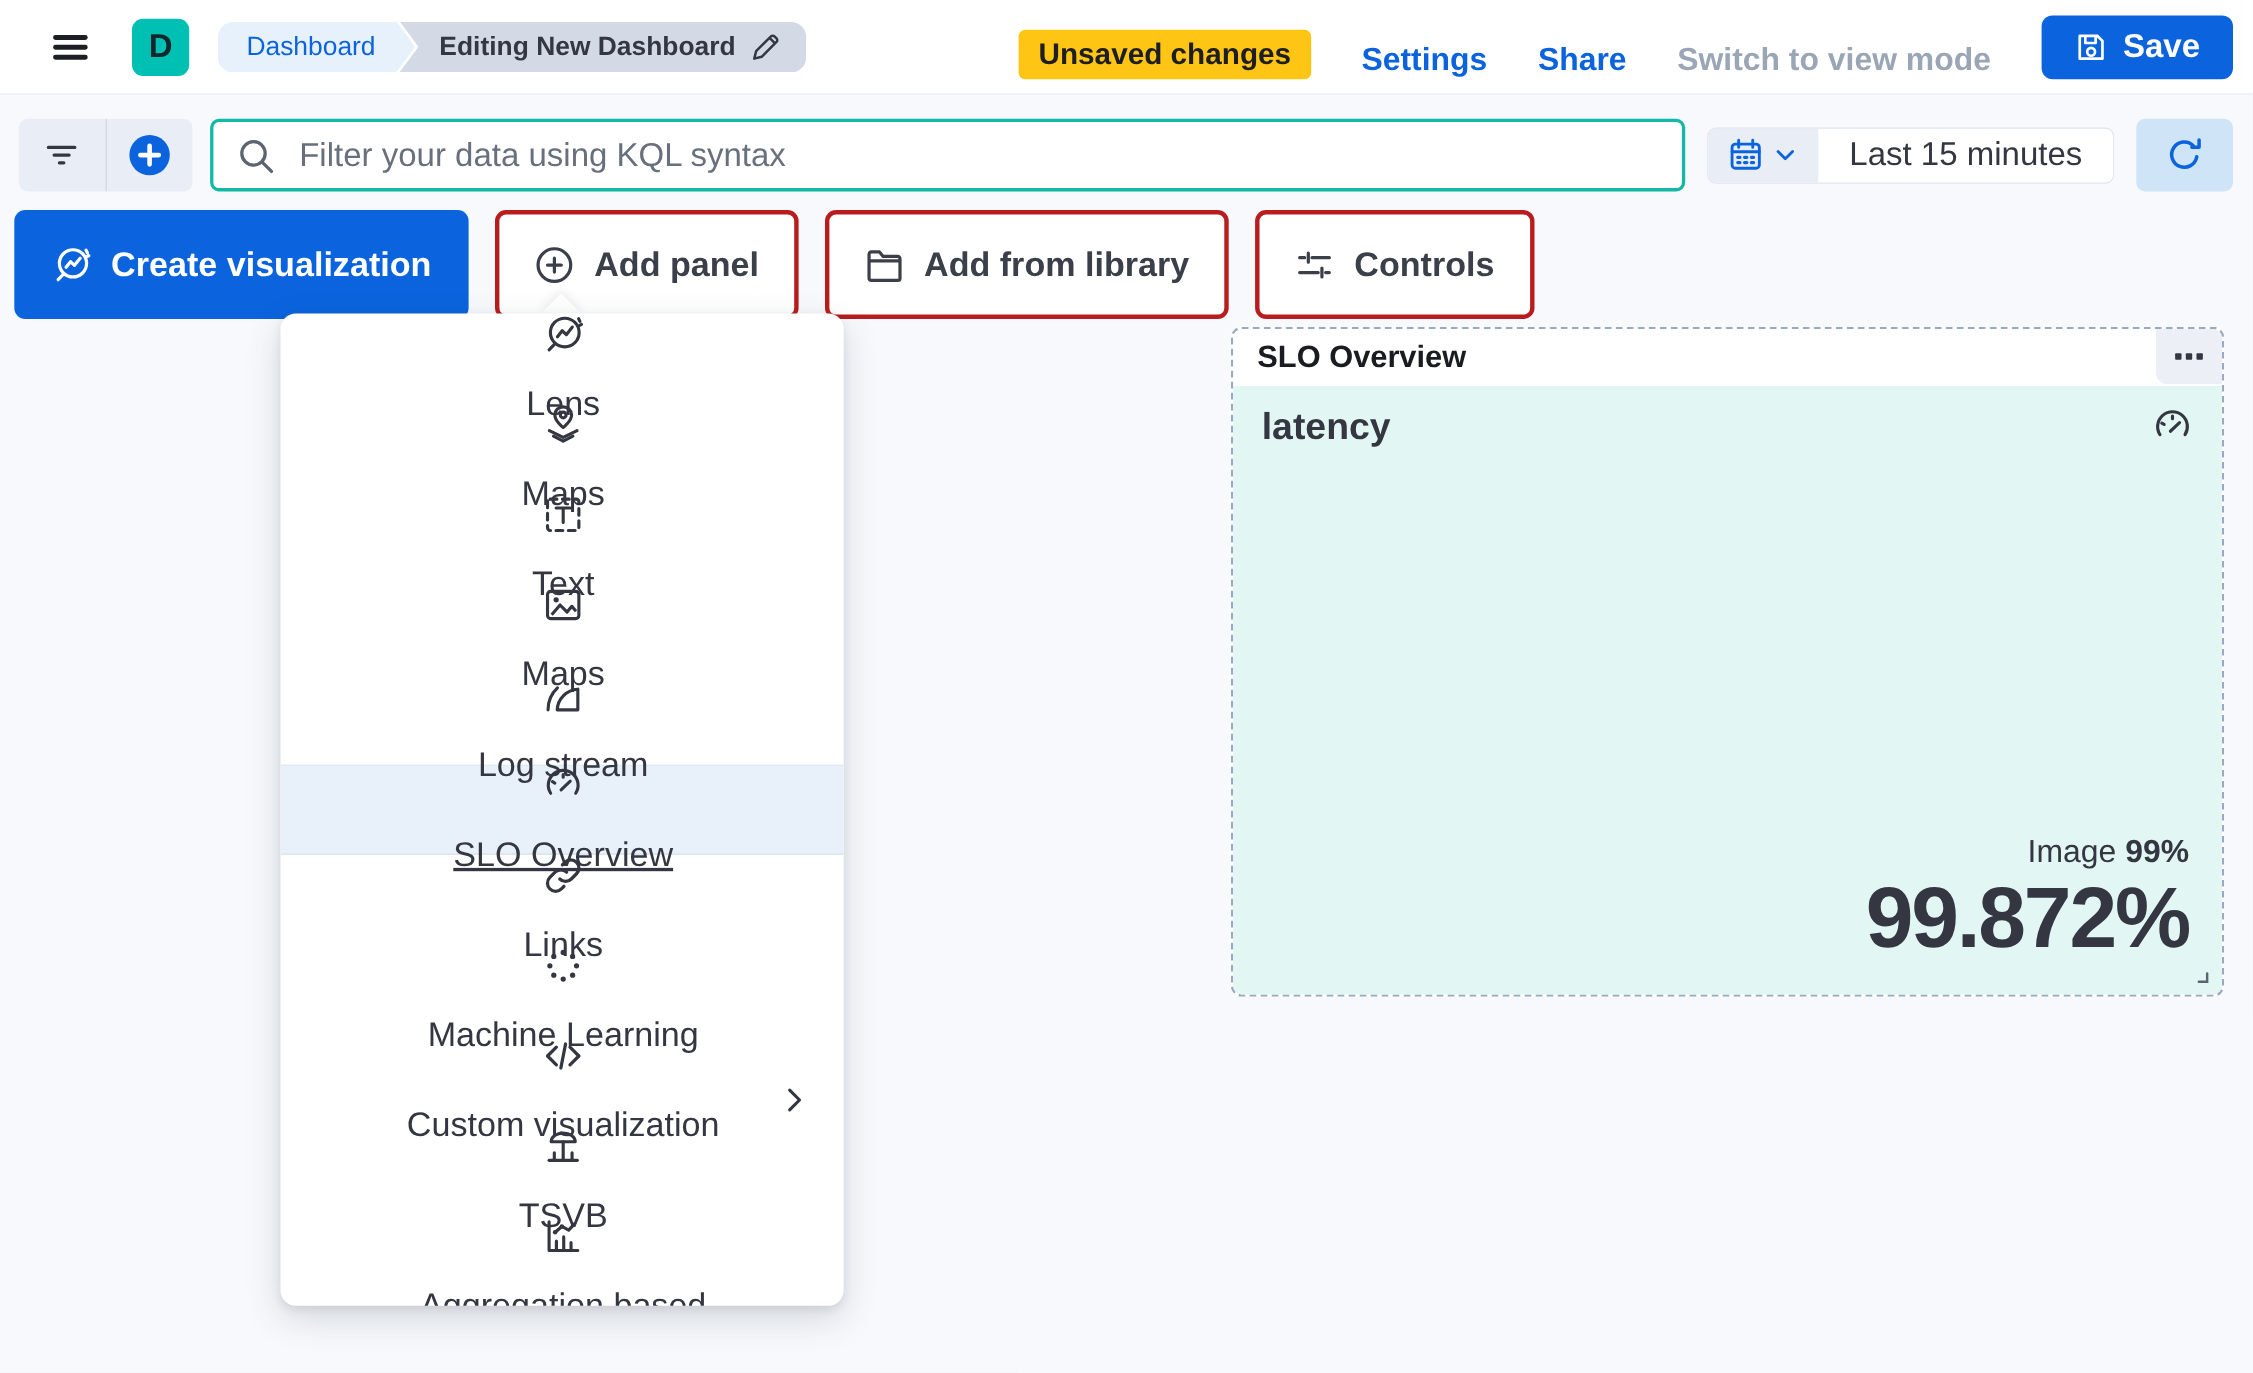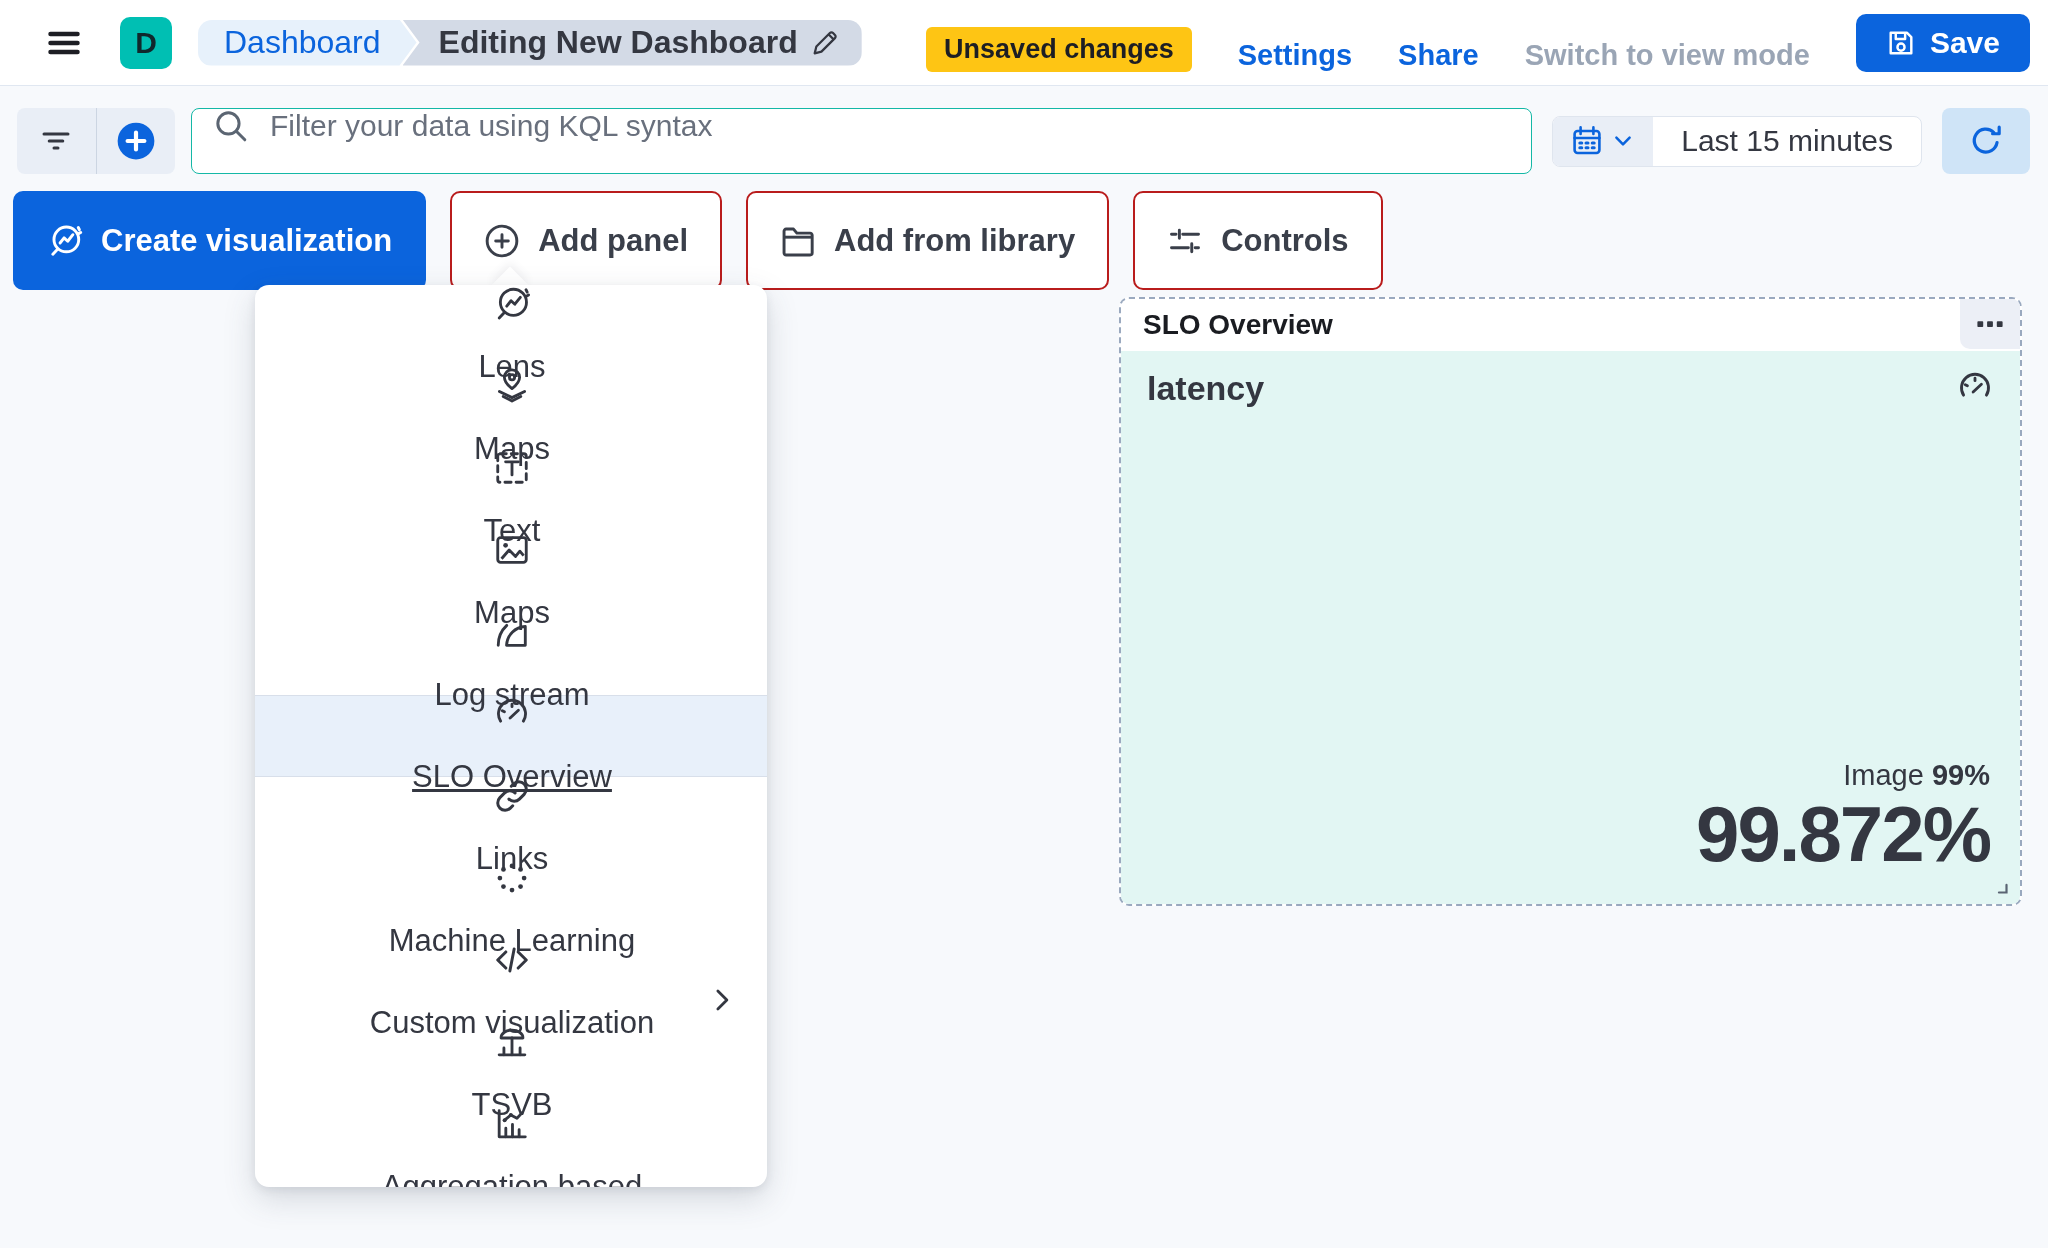--- a/index.html
+++ b/index.html
@@ -12,21 +12,21 @@
 
   
   .app-header { position:relative; height:86px; background:#ffffff; border-bottom:1px solid #e0e7f1;
                 display:flex; align-items:center; padding:0 18px; z-index:20; }
   .hamburger { width:56px; height:56px; margin-left:18px; border:none; background:none; cursor:pointer;
                color:#1d1e24; padding:10px; }
   .app-badge { width:52px; height:52px; margin-left:28px; background:#00bfb3; border-radius:10px;
                display:flex; align-items:center; justify-content:center; font-size:30px; font-weight:700;
                color:#10282c; cursor:pointer; }
   .breadcrumbs { display:flex; align-items:center; margin-left:26px; }
-  .crumb { height:46px; display:flex; align-items:center; font-size:32px;text-align:right; }
+  .crumb { height:46px; display:flex; align-items:center; font-size:24px;text-align:right; }
   .crumb-first { background:#e7f1fb; color:#0b64dd; font-weight:500; padding:0 36px 0 26px;
                  border-radius:14px 0 0 14px; position:relative; z-index:2; cursor:pointer;
                  clip-path:polygon(0 0, calc(100% - 17px) 0, 100% 50%, calc(100% - 17px) 100%, 0 100%); }
   .crumb-last { background:#d3dae6; color:#343741; font-weight:600; padding:0 22px 0 36px; margin-left:-14px;
                 border-radius:0 14px 14px 0; display:flex; gap:12px; align-items:center;
                 clip-path:polygon(0 0, 100% 0, 100% 100%, 0 100%, 17px 50%); }
   .crumb-last .icon { width:30px; height:30px; color:#343741; }
   .header-right { margin-left:auto; display:flex; align-items:flex-end; gap:46px; }
   .unsaved-badge { background:#fec514; color:#1d1e24; font-size:27px; font-weight:700;
                    padding:7px 18px; border-radius:6px; white-space:nowrap; }
@@ -37,22 +37,22 @@
               cursor:pointer; font-family:inherit; }
   .save-btn .icon { width:30px; height:30px; }
 
   
   .filter-bar { display:flex; align-items:center; margin:22px 18px 0 17px; height:66px; }
   .filter-group { width:158px; height:66px; background:#e9eef6; border-radius:8px; display:flex; overflow:hidden; }
   .filter-group .seg { flex:1; display:flex; align-items:center; justify-content:center; cursor:pointer; }
   .filter-group .seg + .seg { border-left:1px solid #ccd5e2; }
   .filter-lines-icon { width:32px; height:32px; color:#343741; }
   .add-filter-icon { width:42px; height:42px; }
-  .kql-box { flex:1; height:66px; background:#fff; border:1px solid #14b8a6; border-radius:8px;
-             margin-left:16px; display:flex; align-items:flex-start; padding:0 22px; }
+  .kql-box { flex:1; height:66px; background:#fff; border:3px solid #14b8a6; border-radius:8px;
+             margin-left:16px; display:flex; align-items:flex-end; padding:12px 22px; }
   .kql-box .icon { width:34px; height:34px; color:#5b6572; }
   .kql-input { flex:1; border:none; outline:none; background:none; font-family:inherit;
                font-size:30px; color:#343741; margin-left:22px; }
   .kql-input::placeholder { color:#69707d; opacity:1; }
   .time-picker { margin-left:20px; height:51px; border:1px solid #dfe5ee; border-radius:8px;
                  display:flex; overflow:hidden; background:#fff; }
   .time-picker .cal-seg { width:100px; background:#e9eef6; display:flex; align-items:center;
                           justify-content:center; gap:8px; cursor:pointer; }
   .calendar-ic { width:32px; height:32px; color:#0b64dd; }
   .chev-down-ic { width:24px; height:24px; color:#0b64dd; }
@@ -60,21 +60,21 @@
                white-space:nowrap; cursor:pointer; }
   .refresh-btn { margin-left:20px; width:88px; height:66px; background:#cfe4f7; border:none; border-radius:8px;
                  display:flex; align-items:center; justify-content:center; cursor:pointer; }
   .refresh-btn .icon { width:34px; height:34px; color:#0b64dd; }
 
   
   .toolbar { display:flex; align-items:center; gap:24px; margin:27px 18px 0 13px; height:79px; }
   .btn { height:99px; display:flex; align-items:center; gap:18px; border-radius:10px; font-size:31px;
          font-weight:600; cursor:pointer; font-family:inherit; }
   .btn-primary { background:#0b64dd; border:none; color:#fff; padding:0 34px; }
-  .btn-plain { background:#fff; border:2px solid #b91c1c; color:#3a3f4a; padding:0 32px; }
+  .btn-plain { background:#fff; border:4px solid #b91c1c; color:#3a3f4a; padding:0 32px; }
   .btn .icon { width:36px; height:36px; }
 
   
   .popover-arrow { position:absolute; left:497px; top:272px; width:26px; height:26px; background:#fff;
                    transform:rotate(45deg); z-index:49; box-shadow:-3px -3px 8px rgba(60,70,90,.08); }
   .popover { position:absolute; left:255px; top:285px; width:512px; height:902px; background:#fff;
              border-radius:14px; box-shadow:0 12px 32px rgba(60,70,90,.18), 0 3px 8px rgba(60,70,90,.10);
              z-index:50; overflow:hidden; }
   .menu-item { height:82px; display:flex; align-items:center; gap:26px; padding:0 30px 0 32px;
                font-size:31px; color:#343741; cursor:pointer;flex-direction:column; }

